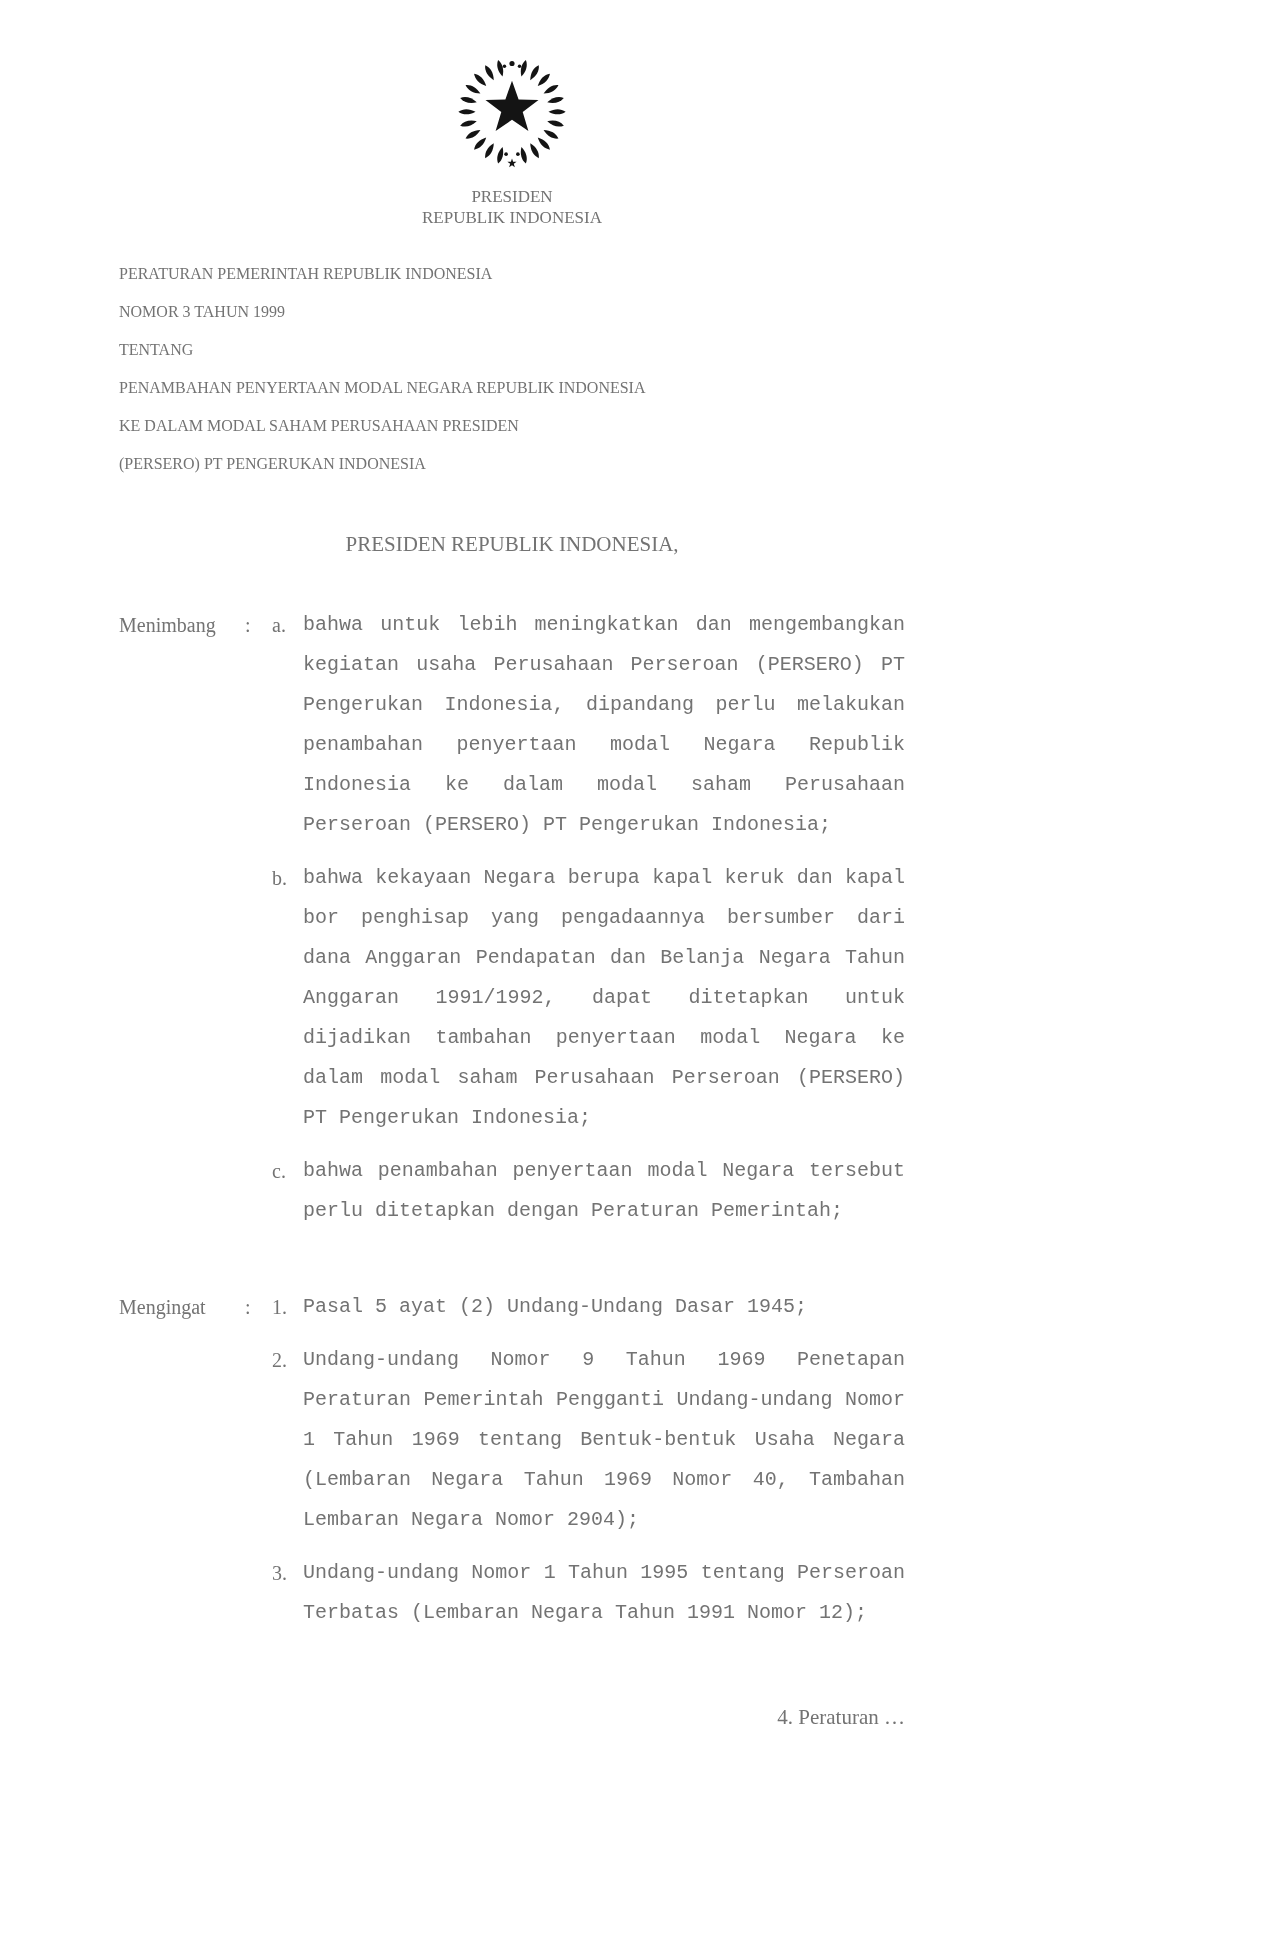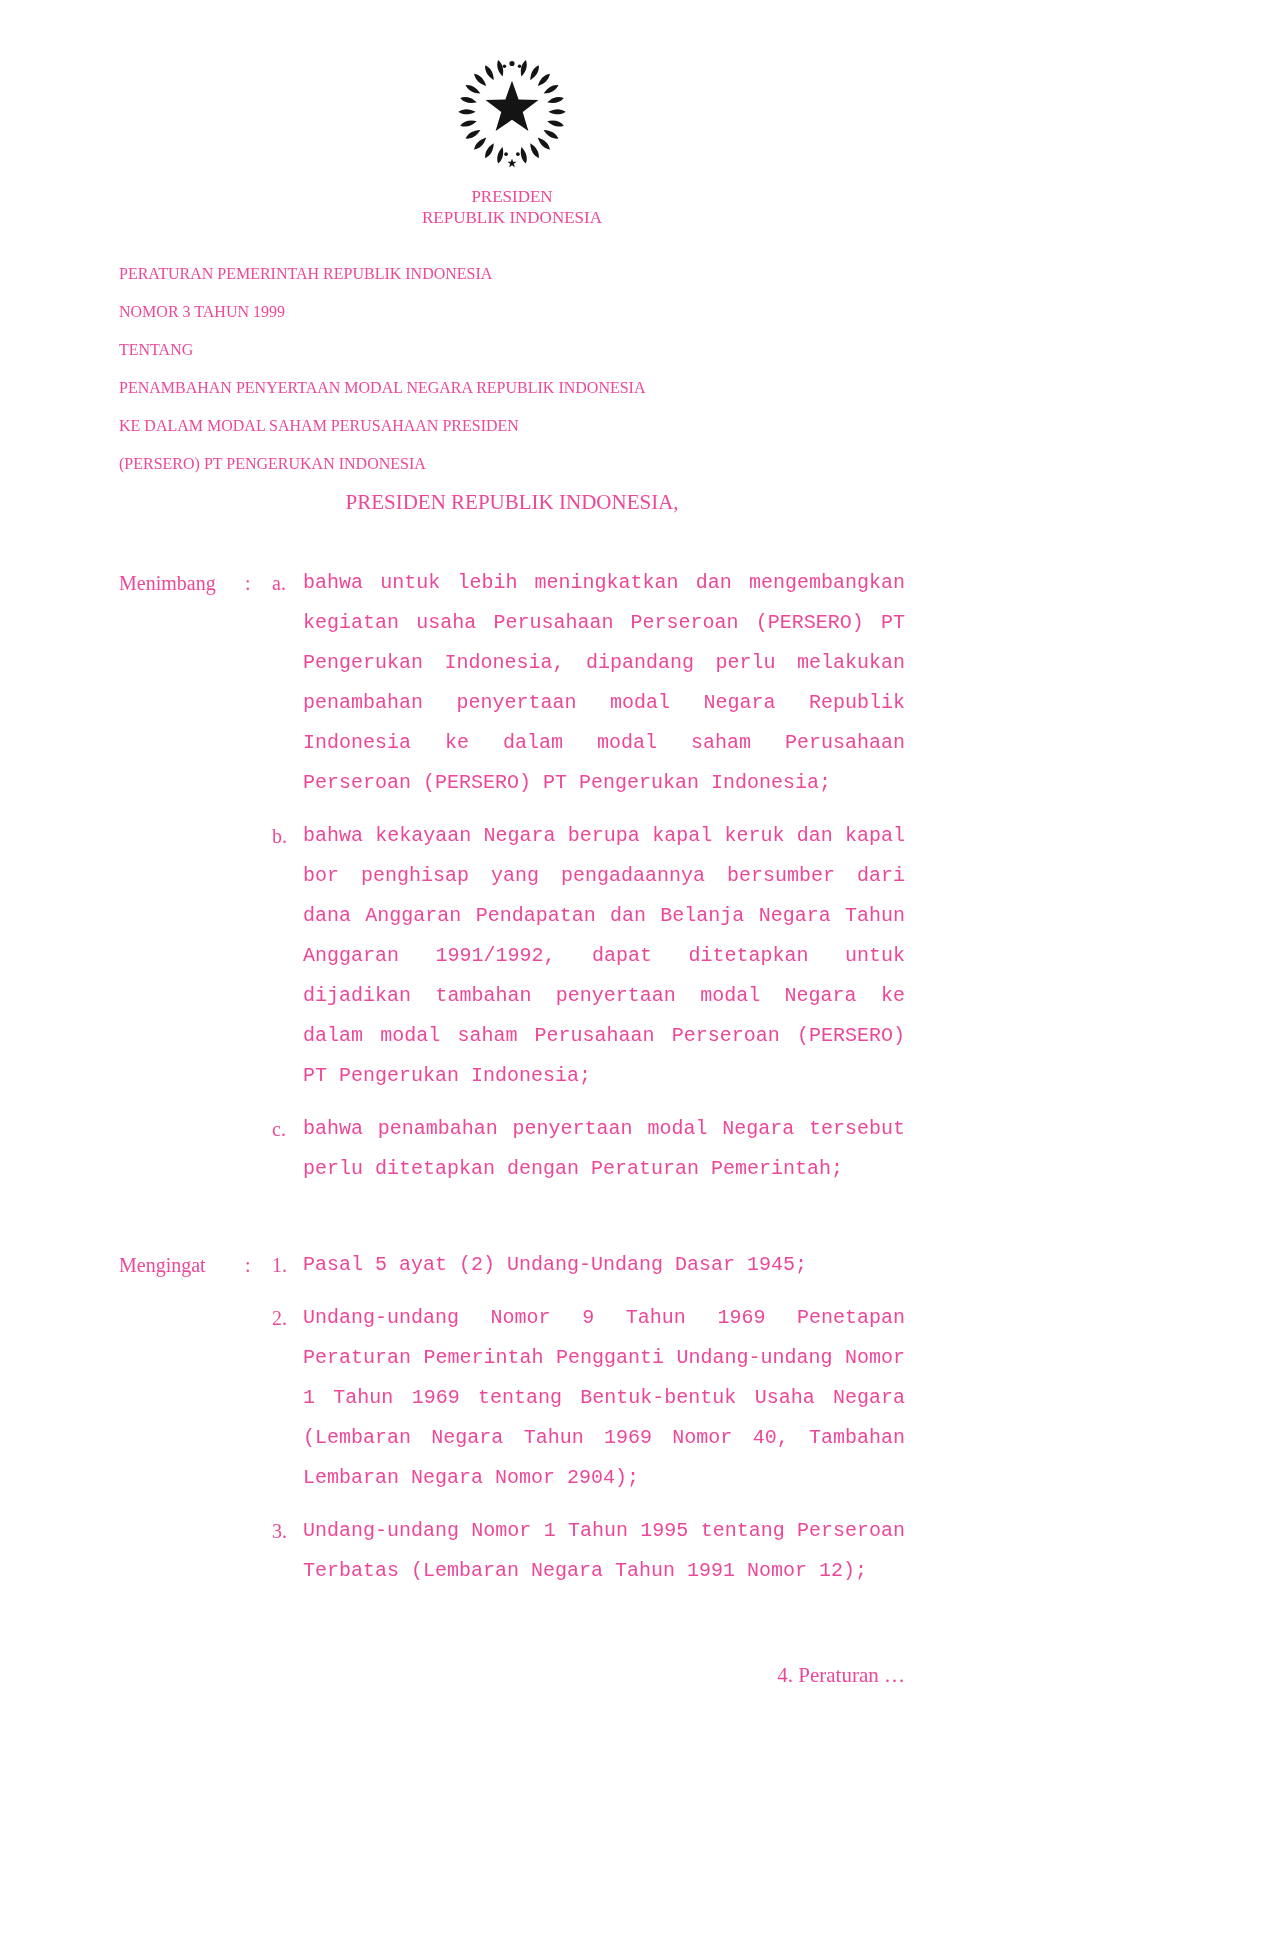--- a/index.html
+++ b/index.html
@@ -1,21 +1,21 @@
 <!DOCTYPE html>
 <html><head>
 <meta charset="utf-8">
 <style>
   * { margin: 0; padding: 0; box-sizing: border-box; }
   html, body { background: #ffffff; }
   .page {
     width: 1275px;
     height: 1950px;
     background: #ffffff;
-    color: #ec4899;
+    color: #737373;
     font-family: "Liberation Serif", "DejaVu Serif", serif;
     position: relative;
     overflow: hidden;
   }
   .content {
     width: 786px;
     margin-left: 119px;
     padding-top: 52px;
   }
   .seal-wrap { text-align: center; }
@@ -27,20 +27,21 @@
     margin-top: 4px;
   }
   .title-block {
     font-size: 16px;
     margin-top: 27px;
   }
   .title-block .t-line { line-height: 38px; }
   .salutation {
     text-align: center;
     font-size: 21px;
+    margin-top: 42px;
     line-height: 38px;
   }
   .clause { font-size: 20px; }
   .clause-menimbang { margin-top: 42px; }
   .clause-mengingat { margin-top: 56px; }
   .row {
     display: grid;
     grid-template-columns: 126px 27px 31px 1fr;
     margin-bottom: 13px;
   }

